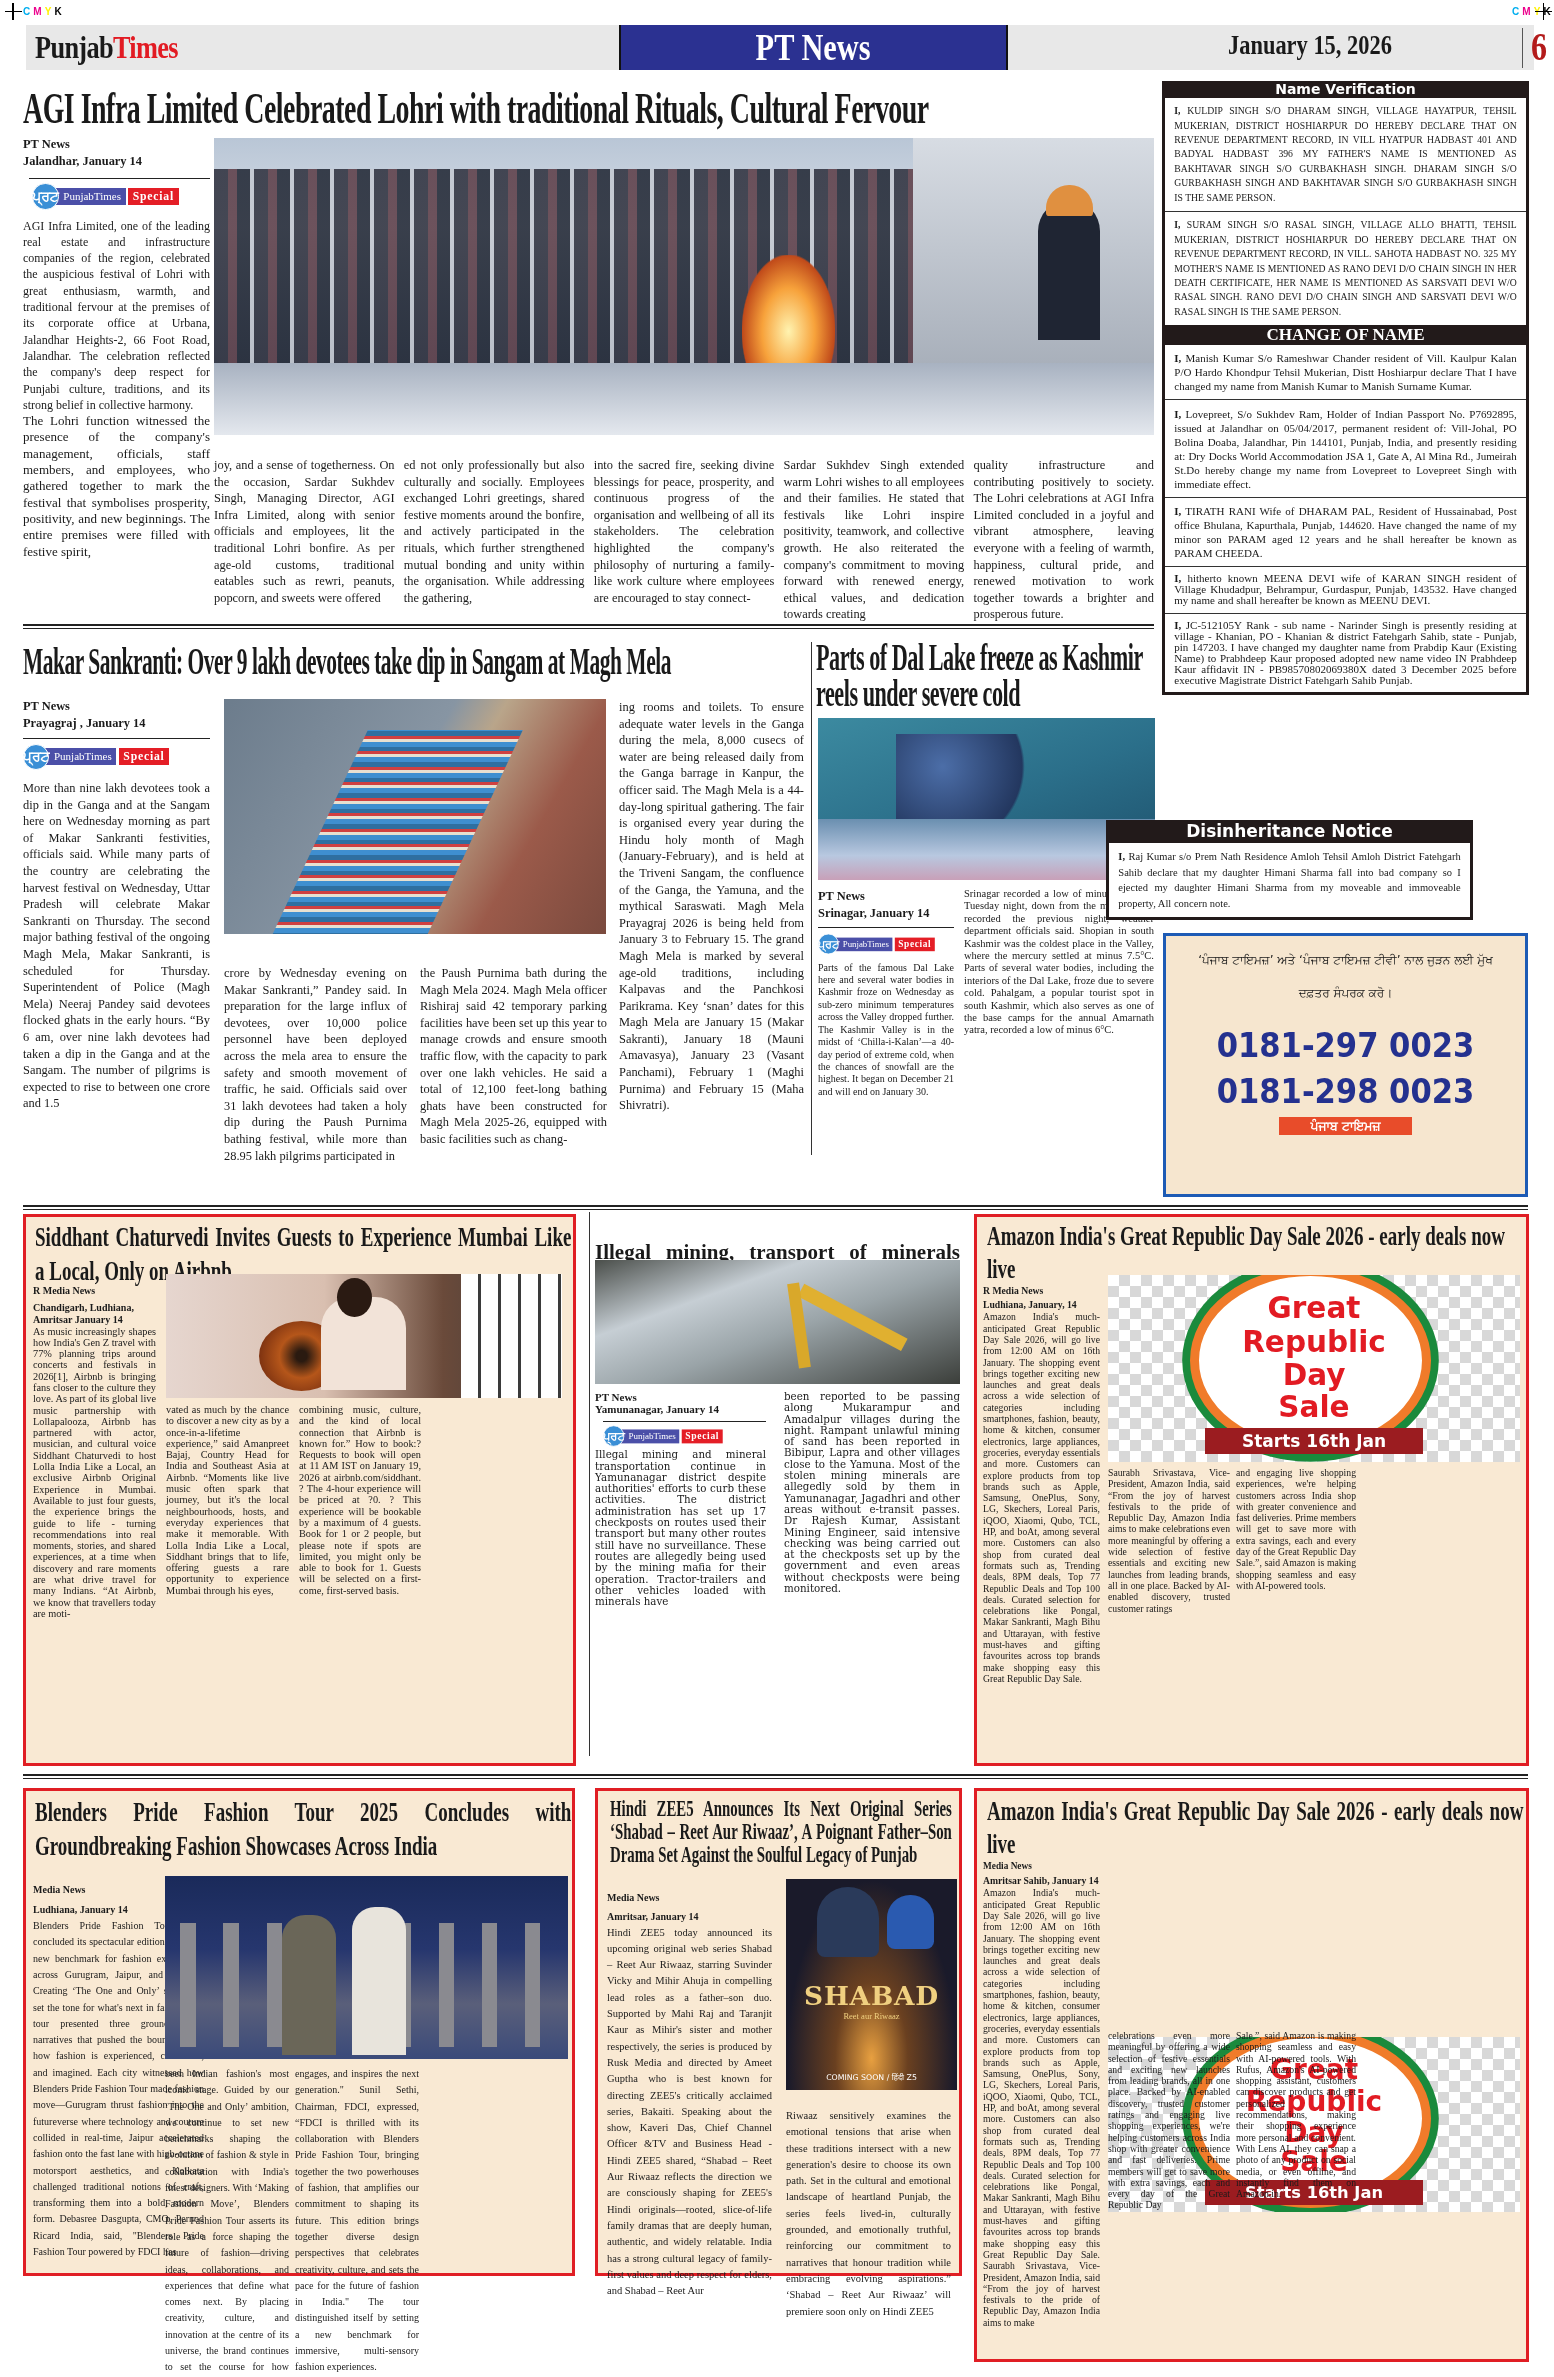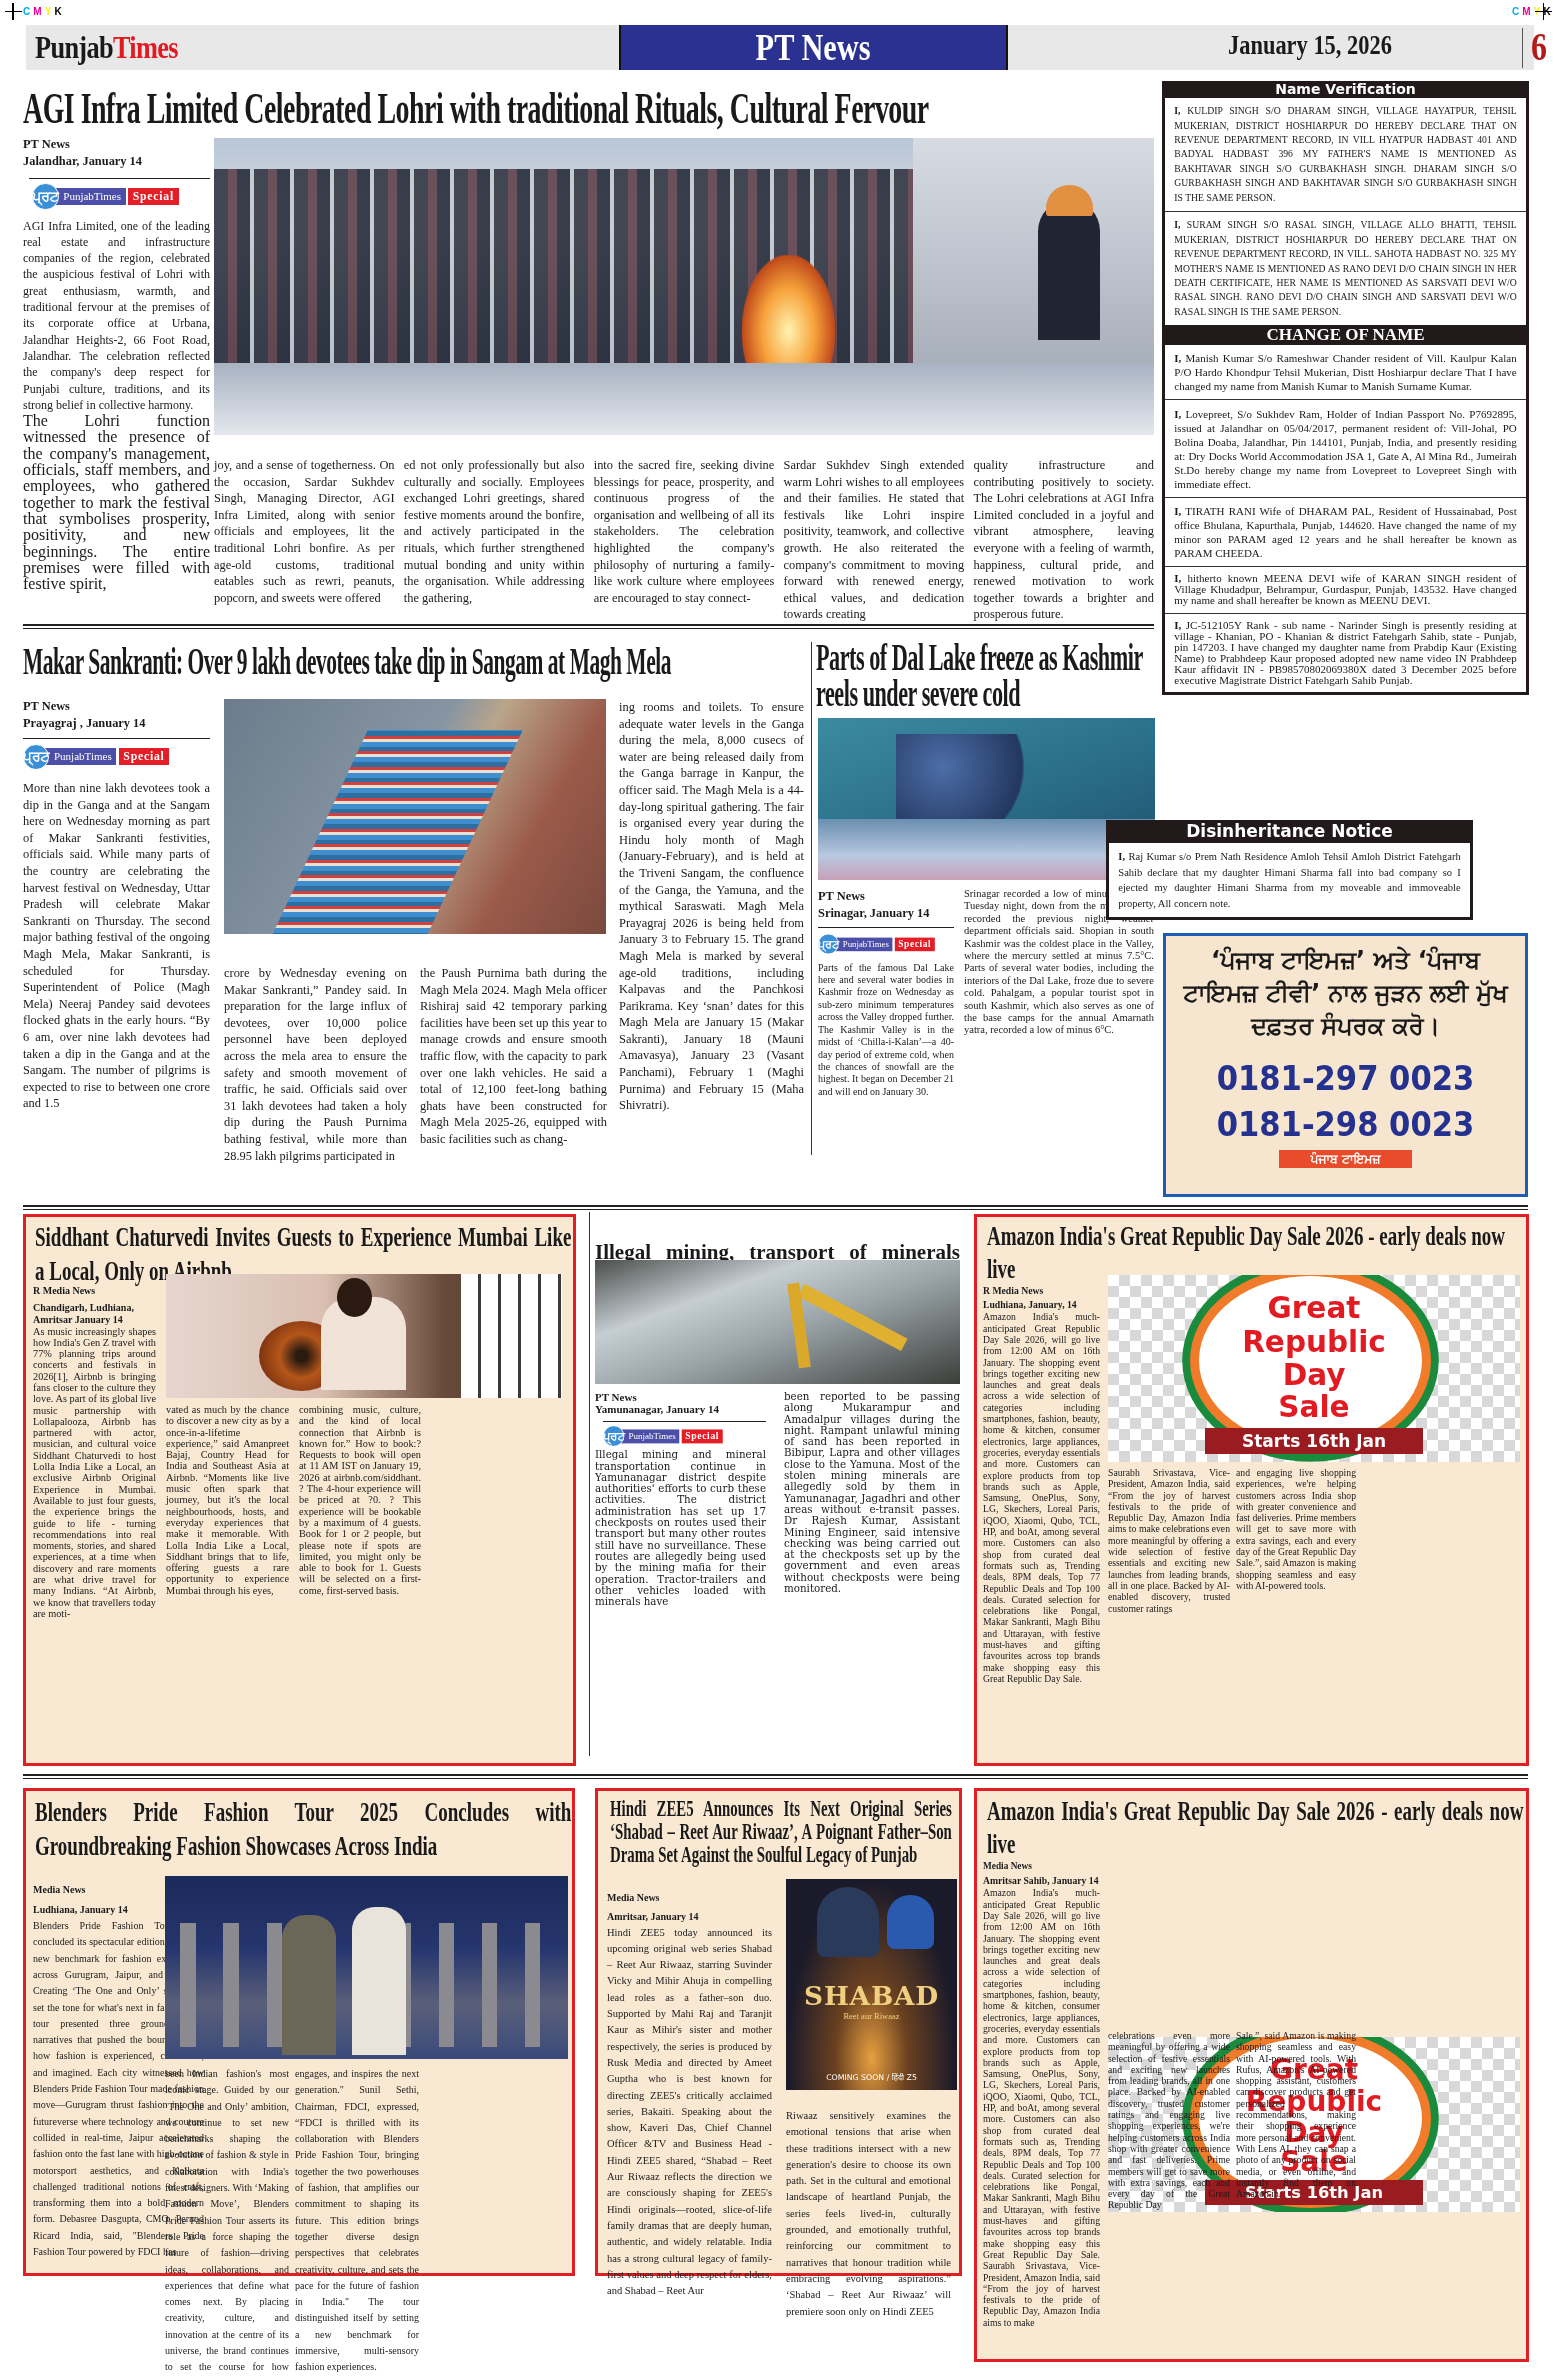--- a/index.html
+++ b/index.html
@@ -60,21 +60,21 @@
 <div class="abs" style="left:23px;top:136px;width:187px">
   <div class="byline">PT News</div>
   <div class="byline">Jalandhar, January 14</div>
   <div style="border-top:1.6px solid #222;margin:7.8px 0 7.8px 6.2px"></div>
   <div class="tag" style="margin-left:9.3px">
     <span class="logo">ਪ੍ਰਟ</span>
     <span class="pt">PunjabTimes</span>
     <span class="sp">Special</span>
   </div>
   <div class="body" style="margin-top:11px;font-size:12px;line-height:16.3px">AGI Infra Limited, one of the leading real estate and infrastructure companies of the region, celebrated the auspicious festival of Lohri with great enthusiasm, warmth, and traditional fervour at the premises of its corporate office at Urbana, Jalandhar Heights-2, 66 Foot Road, Jalandhar. The celebration reflected the company's deep respect for Punjabi culture, traditions, and its strong belief in collective harmony.</div>
-  <div class="body" style="font-size:16px;line-height:16.3px">The Lohri function witnessed the presence of the company's management, officials, staff members, and employees, who gathered together to mark the festival that symbolises prosperity, positivity, and new beginnings. The entire premises were filled with festive spirit,</div>
+  <div class="body" style="font-size:13px;line-height:16.3px">The Lohri function witnessed the presence of the company's management, officials, staff members, and employees, who gathered together to mark the festival that symbolises prosperity, positivity, and new beginnings. The entire premises were filled with festive spirit,</div>
 </div>
 
 <div class="abs photo" style="left:214px;top:138px;width:940px;height:297px;background:linear-gradient(180deg,#b9c6d6 0%,#d6dde6 30%,#8a98ab 70%,#5c6676 100%)">
   <div style="position:absolute;left:0;top:31px;width:699px;height:194px;background:repeating-linear-gradient(90deg,#2b2d3a 0 14px,#5a3a44 14px 23px,#1d2330 23px 36px,#c4c8d0 36px 40px);opacity:.85"></div>
   <div style="position:absolute;left:528px;top:117px;width:93px;height:109px;background:radial-gradient(ellipse at 50% 70%,#fff3b0,#f7a23b 40%,#c04a1a 70%,transparent 72%)"></div>
   <div style="position:absolute;left:699px;top:0;width:241px;height:297px;background:linear-gradient(180deg,#d7dce3,#9aa2ae)"></div>
   <div style="position:absolute;left:824px;top:62px;width:62px;height:140px;background:#1f2533;border-radius:31px 31px 0 0"></div>
   <div style="position:absolute;left:832px;top:47px;width:47px;height:31px;background:#e09040;border-radius:23px 23px 3.1px 3.1px"></div>
   <div style="position:absolute;left:0;top:225px;width:940px;height:72px;background:linear-gradient(180deg,#a8b2c1,#e4e8ee)"></div>
 </div>
@@ -148,21 +148,21 @@
   </div>
 </div>
 <div class="abs" style="left:1106px;top:820px;width:367px">
   <div class="notice-head" style="font-family:'DejaVu Sans',sans-serif;font-size:17px;height:23px;line-height:23px">Disinheritance Notice</div>
   <div class="notice-box" style="border-width:0 3.9px 3.9px 3.9px">
     <div class="notice-item" style="font-size:10.5px;line-height:15.5px"><b>I,</b> <span>Raj Kumar s/o Prem Nath Residence Amloh Tehsil Amloh District Fatehgarh Sahib declare that my daughter Himani Sharma fall into bad company so I ejected my daughter Himani Sharma from my moveable and immoveable property, All concern note.</span></div>
   </div>
 </div>
 
 <div class="abs" style="left:1163px;top:933px;width:365px;height:264px;background:#f6e6cf;border:3.1px solid #1d5bb5;text-align:center">
-  <div style="font-family:'DejaVu Sans',sans-serif;font-weight:bold;font-size:24px;line-height:33px;padding:7.8px 15.5px 0">‘ਪੰਜਾਬ ਟਾਇਮਜ਼’ ਅਤੇ ‘ਪੰਜਾਬ ਟਾਇਮਜ਼ ਟੀਵੀ’ ਨਾਲ ਜੁੜਨ ਲਈ ਮੁੱਖ ਦਫ਼ਤਰ ਸੰਪਰਕ ਕਰੋ।</div>
+  <div style="font-family:'DejaVu Sans',sans-serif;font-weight:normal;font-size:12px;line-height:33px;padding:7.8px 15.5px 0">‘ਪੰਜਾਬ ਟਾਇਮਜ਼’ ਅਤੇ ‘ਪੰਜਾਬ ਟਾਇਮਜ਼ ਟੀਵੀ’ ਨਾਲ ਜੁੜਨ ਲਈ ਮੁੱਖ ਦਫ਼ਤਰ ਸੰਪਰਕ ਕਰੋ।</div>
   <div style="font-family:'DejaVu Sans',sans-serif;font-weight:bold;font-size:34px;color:#24318f;line-height:48px;margin-top:11px;transform:scaleX(.9)">0181-297 0023</div>
   <div style="font-family:'DejaVu Sans',sans-serif;font-weight:bold;font-size:34px;color:#24318f;line-height:45px;transform:scaleX(.9)">0181-298 0023</div>
   <div style="display:inline-block;background:#e84c2a;color:#fff;font-family:'DejaVu Sans',sans-serif;font-weight:bold;font-size:12.4px;padding:1.6px 31px;margin-top:3.1px">ਪੰਜਾਬ ਟਾਇਮਜ਼</div>
 </div>
 
 <div class="abs rule2" style="left:23px;top:1205px;width:1505px"></div>
 
 <div class="abs adbox" style="left:23px;top:1214px;width:553px;height:552px"></div>
 <div class="abs" style="left:35px;top:1220px;width:536px;font-size:26.4px;font-weight:bold;line-height:34px">
   <div style="transform:scaleX(.72);transform-origin:left top;width:745px;text-align:justify;text-align-last:left">Siddhant Chaturvedi Invites Guests to Experience Mumbai Like a Local, Only on Airbnb</div>

